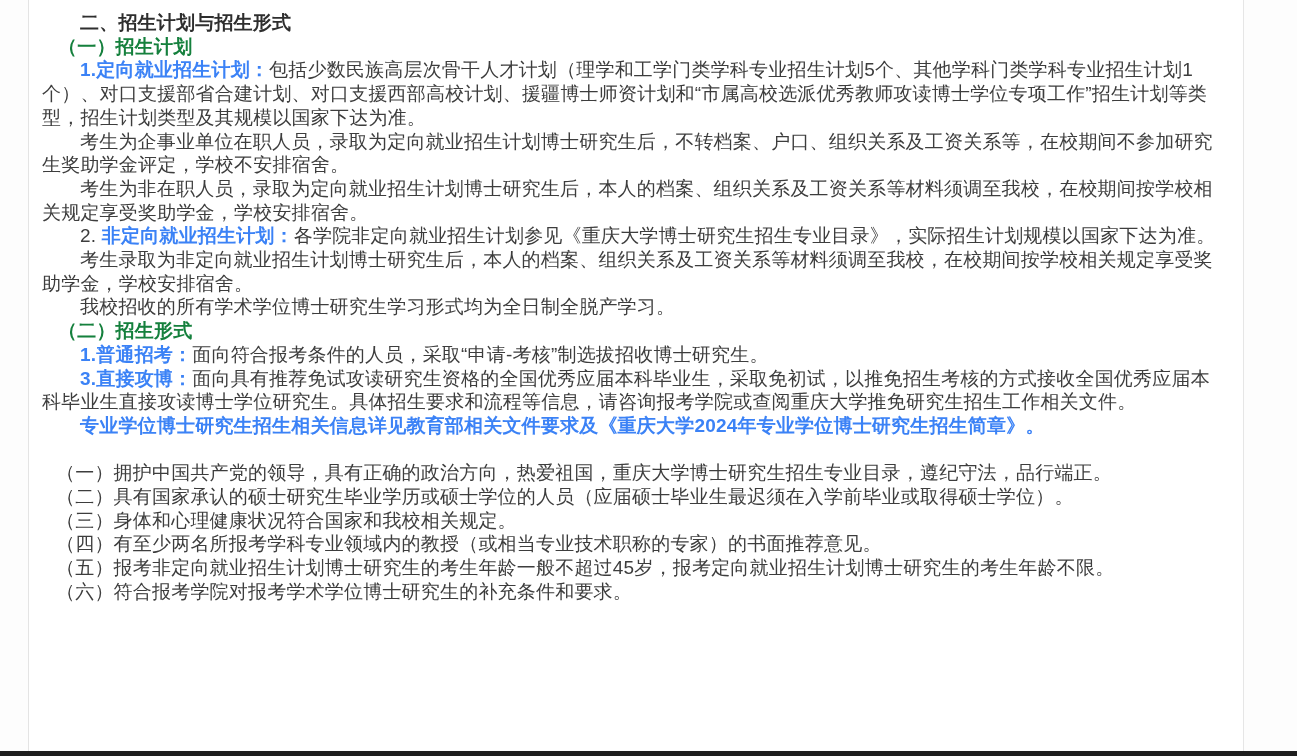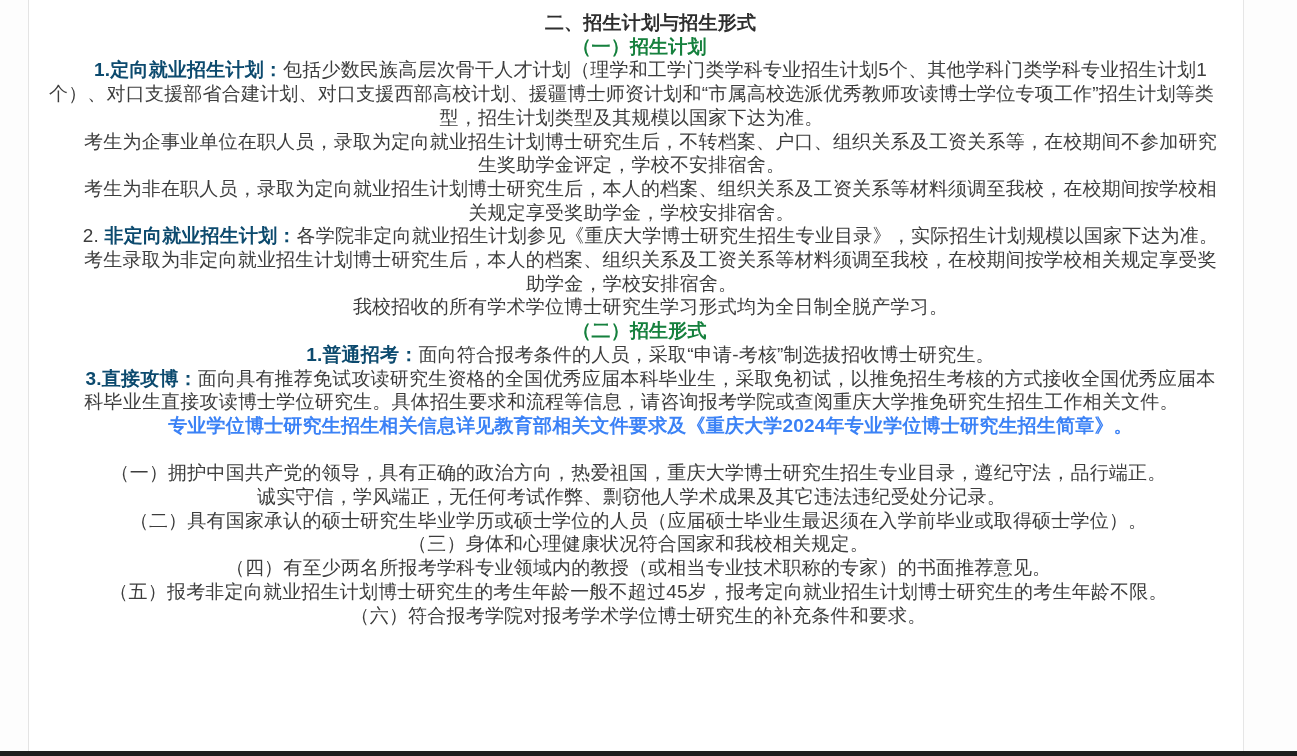--- a/index.html
+++ b/index.html
@@ -14,39 +14,38 @@
   .page {
     position: absolute;
     left: 28px;
     top: 0;
     width: 1216px;
     height: 756px;
     box-sizing: border-box;
     background: #ffffff;
     border-left: 1px solid #e4e4e4;
     border-right: 1px solid #e6e6e6;
-    text-align: center;
   }
   .content {
     box-sizing: border-box;
     padding: 11px 22px 0 13px;
     color: #3d3d3d;
     font-size: 19px;
     line-height: 23.7px;
     letter-spacing: 0.2px;
   }
   .ln { margin: 0; }
   .h2 { font-weight: bold; color: #2e2e2e; text-indent: 38px; }
   .h3 { font-weight: bold; color: #15803d; text-indent: 16px; }
   .p  { text-indent: 38px; }
   .pb { text-indent: 38px; font-weight: bold; color: #3b82f6; }
   .li { text-indent: 14px; }
   .cont { text-indent: 0; }
   .spacer { height: 23.7px; }
-  .lead { font-weight: bold; color: #0c4a6e; }
+  .lead { font-weight: bold; color: #3b82f6; }
   .bottom-bar {
     position: absolute;
     left: 0;
     bottom: 0;
     width: 1297px;
     height: 5px;
     background: #1e1e1e;
   }
 </style>
 </head>
@@ -79,21 +78,20 @@
 
     <div class="ln p"><span class="lead">3.直接攻博：</span><span>面向具有推荐免试攻读研究生资格的全国优秀应届本科毕业生，采取免初试，以推免招生考核的方式接收全国优秀应届本科毕业生直接攻读博士学位研究生。具体招生要求和流程等信息，请咨询报考学院或查阅重庆大学推免研究生招生工作相关文件。</span></div>
 
     <div class="ln pb"><span>专业学位博士研究生招生相关信息详见教育部相关文件要求及《重庆大学2024年专业学位博士研究生招生简章》。</span></div>
 
     <div class="ln spacer"></div>
 
 
     <div class="ln li"><span>（一）拥护中国共产党的领导，具有正确的政治方向，热爱祖国，重庆大学博士研究生招生专业目录，遵纪守法，品行端正。</span></div>
 
-    <div class="ln cont"><span>诚实守信，学风端正，无任何考试作弊、剽窃他人学术成果及其它违法违纪受处分记录。</span></div>
 
     <div class="ln li"><span>（二）具有国家承认的硕士研究生毕业学历或硕士学位的人员（应届硕士毕业生最迟须在入学前毕业或取得硕士学位）。</span></div>
 
     <div class="ln li"><span>（三）身体和心理健康状况符合国家和我校相关规定。</span></div>
 
     <div class="ln li"><span>（四）有至少两名所报考学科专业领域内的教授（或相当专业技术职称的专家）的书面推荐意见。</span></div>
 
     <div class="ln li"><span>（五）报考非定向就业招生计划博士研究生的考生年龄一般不超过45岁，报考定向就业招生计划博士研究生的考生年龄不限。</span></div>
 
     <div class="ln li"><span>（六）符合报考学院对报考学术学位博士研究生的补充条件和要求。</span></div>

